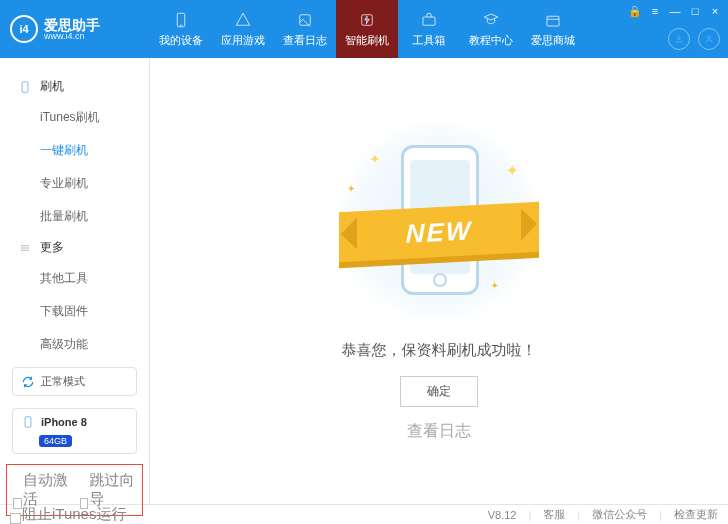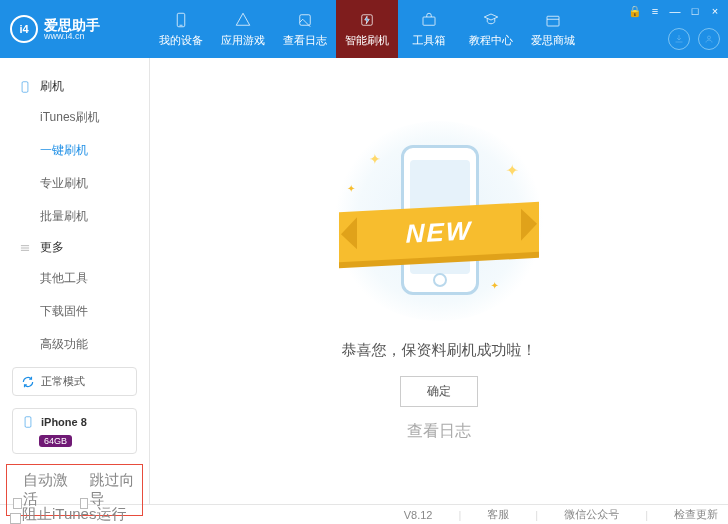--- a/index.html
+++ b/index.html
@@ -21,21 +21,21 @@
 .circ-btn{width:22px;height:22px;border:1.5px solid #7cc3f2;border-radius:50%;display:flex;align-items:center;justify-content:center;cursor:pointer;}
 .circ-btn svg{stroke:#7cc3f2;fill:none;width:12px;height:12px;}
 .body{display:flex;height:446px;}
 .sidebar{width:150px;border-right:1px solid #e5e5e5;display:flex;flex-direction:column;padding-top:14px;}
 .sb-group{padding:6px 18px;color:#333;font-size:12px;display:flex;align-items:center;gap:8px;}
 .sb-item{padding:8px 18px 8px 40px;color:#666;font-size:12px;cursor:pointer;}
 .sb-item.active{color:#1e8fe6;}
 .sb-spacer{flex:1;}
 .sb-mode,.sb-device{margin:6px 12px;border:1px solid #e0e0e0;border-radius:4px;padding:6px 8px;display:flex;align-items:center;gap:6px;font-size:11px;color:#555;}
 .sb-device{flex-wrap:wrap;}
-.badge{background:#701a75;color:#fff;font-size:9px;padding:1px 5px;border-radius:3px;}
+.badge{background:#1d4ed8;color:#fff;font-size:9px;padding:1px 5px;border-radius:3px;}
 .sb-checks{margin:4px 6px 8px 6px;border:1.5px solid #e74c3c;padding:6px;display:flex;gap:10px;}
 .chk{display:flex;align-items:flex-end;gap:1px;font-size:15px;color:#888;}
 .chkbox{width:11px;height:11px;border:1px solid #bbb;background:#fff;}
 .main{flex:1;display:flex;flex-direction:column;align-items:center;justify-content:center;position:relative;}
 .illus{position:relative;width:220px;height:200px;}
 .glow{position:absolute;inset:0;border-radius:50%;background:radial-gradient(circle,#e8f3fb 0%,#f4fafd 55%,transparent 70%);}
 .phone{position:absolute;left:72px;top:24px;width:78px;height:150px;background:#fff;border:3px solid #b9d8ec;border-radius:12px;}
 .phone::before{content:"";position:absolute;left:6px;right:6px;top:12px;bottom:18px;background:#e6f2fa;border-radius:4px;}
 .phone::after{content:"";position:absolute;bottom:5px;left:50%;transform:translateX(-50%);width:10px;height:10px;border:2px solid #b9d8ec;border-radius:50%;}
 .ribbon{position:absolute;left:10px;top:86px;width:200px;height:50px;background:#f7bd2e;transform:skewY(-3deg);display:flex;align-items:center;justify-content:center;color:#fff;font-size:26px;font-weight:800;font-style:italic;letter-spacing:2px;box-shadow:0 6px 0 #e0a21a;}
@@ -44,21 +44,21 @@
 .ribbon::after{right:-14px;top:6px;border-left-color:#e0a21a;}
 .star{position:absolute;color:#ffd96b;}
 .s1{left:40px;top:30px;font-size:14px;}
 .s2{left:18px;top:62px;font-size:10px;color:#f7bd2e;}
 .s3{right:30px;top:40px;font-size:16px;}
 .s4{right:50px;bottom:30px;font-size:10px;color:#f7bd2e;}
 .msg{margin-top:20px;font-size:15px;color:#555;}
 .btn-ok{margin-top:16px;border:1px solid #ccc;background:#fff;padding:6px 26px;font-size:12px;color:#555;cursor:pointer;}
 .log-link{margin-top:14px;font-size:16px;color:#aaa;cursor:pointer;}
 .footer{height:20px;border-top:1px solid #e5e5e5;display:flex;align-items:center;padding:0 10px;font-size:11px;color:#888;gap:14px;}
-.footer .right{margin-left:auto;display:flex;gap:26px;align-items:center;}
+.footer .right{margin-left:auto;display:flex;gap:12px;align-items:center;}
 .footer .sep{color:#ddd;}
 .sb-ico{width:14px;height:14px;}
 .blue{color:#1e8fe6;}
 </style>
 </head>
 <body>
 
 <div class="header">
   <div class="logo-area">
     <div class="logo-circle">

